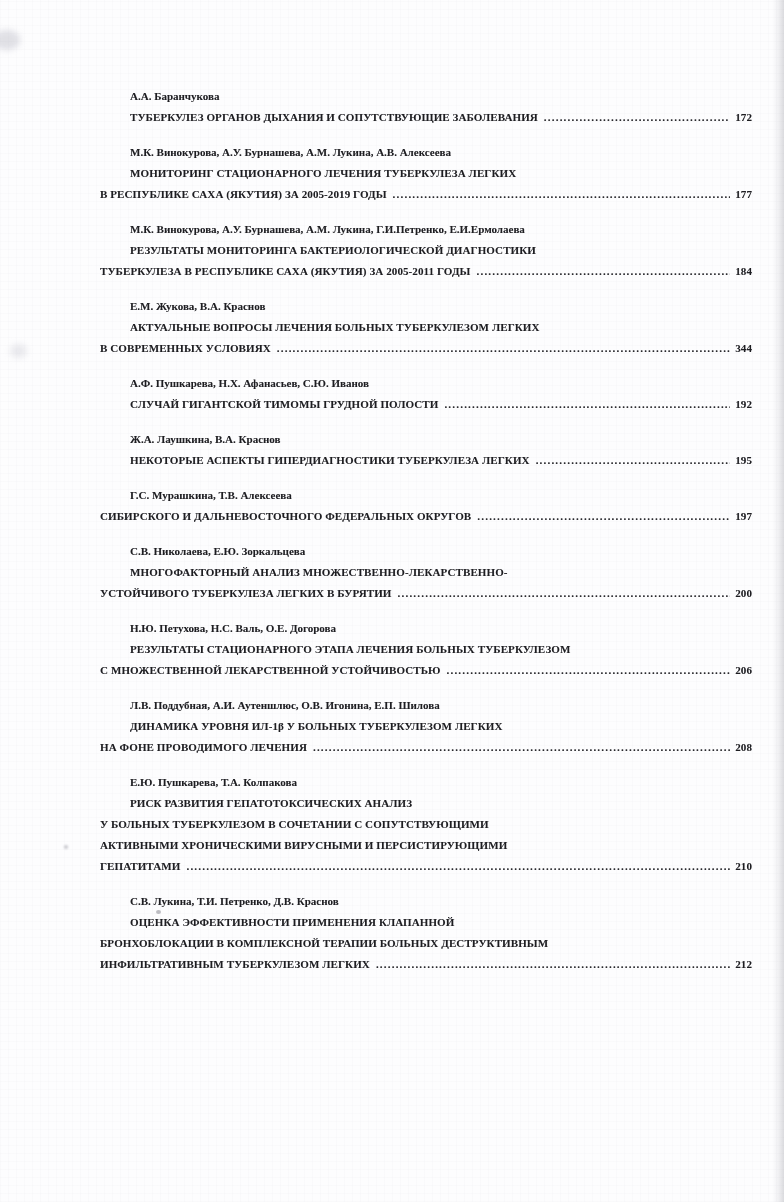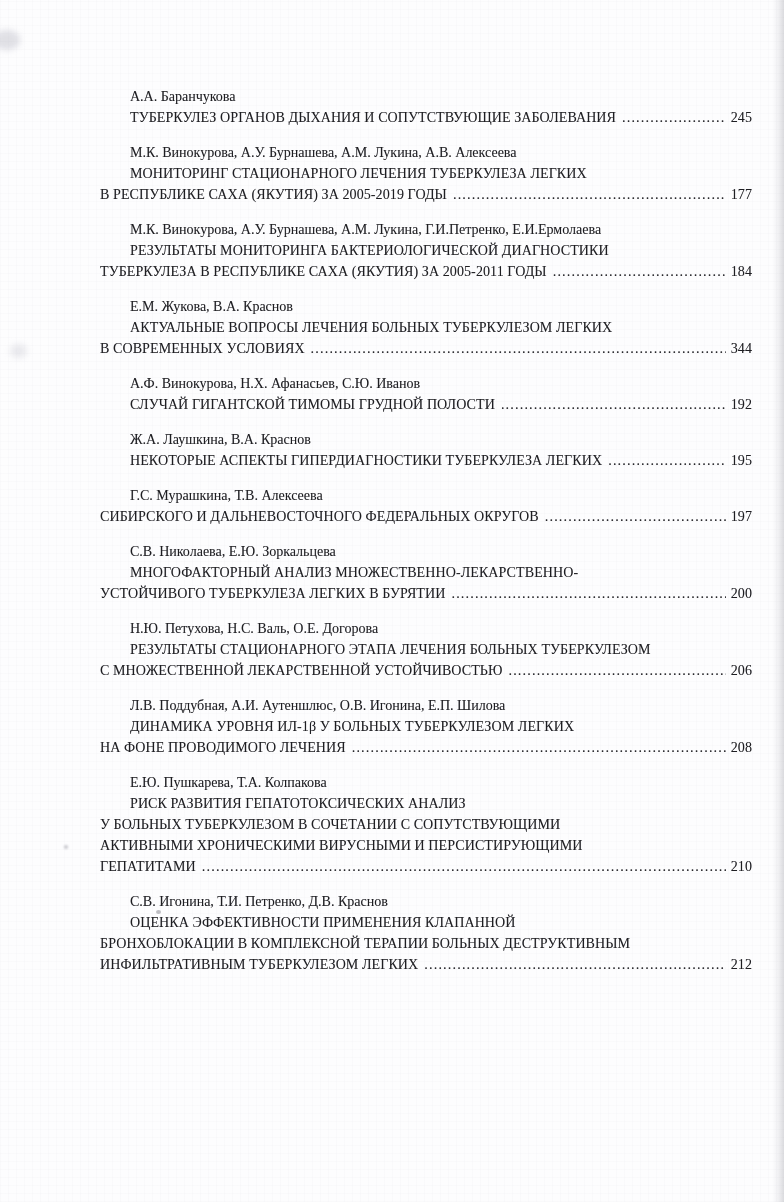--- a/index.html
+++ b/index.html
@@ -18,23 +18,24 @@
       repeating-linear-gradient(90deg, rgba(205,205,215,0.07) 0 1px, rgba(0,0,0,0) 1px 8px);
     font-family: "Liberation Serif", "DejaVu Serif", serif;
     color: #1e1e22;
   }
 
   .page-content {
     position: absolute;
     left: 100px;
     top: 86px;
     width: 652px;
-    font-size: 14px;
+    font-size: 11px;
     line-height: 21px;
     text-shadow: 0.2px 0.2px 0.5px rgba(40,40,45,0.28);
+    font-weight: bold;
   }
 
   .toc-entry { margin-bottom: 14px; }
 
   .authors {
     padding-left: 30px;
     white-space: nowrap;
   }
 
   .title-line {
@@ -110,21 +111,21 @@
 <div class="smudge speck-a"></div>
 <div class="smudge speck-b"></div>
 <div class="edge-shadow-right"></div>
 
 <div class="page-content">
     <div class="toc-entry">
       <div class="authors">А.А. Баранчукова</div>
       <div class="title-line last first">
         <span class="t-text">ТУБЕРКУЛЕЗ ОРГАНОВ ДЫХАНИЯ И СОПУТСТВУЮЩИЕ ЗАБОЛЕВАНИЯ</span>
         <span class="dots"></span>
-        <span class="pnum">245</span>
+        <span class="pnum">172</span>
       </div>
     </div>
     <div class="toc-entry">
       <div class="authors">М.К. Винокурова, А.У. Бурнашева, А.М. Лукина, А.В. Алексеева</div>
       <div class="title-line first">МОНИТОРИНГ СТАЦИОНАРНОГО ЛЕЧЕНИЯ ТУБЕРКУЛЕЗА ЛЕГКИХ</div>
       <div class="title-line last">
         <span class="t-text">В РЕСПУБЛИКЕ САХА (ЯКУТИЯ) ЗА 2005-2019 ГОДЫ</span>
         <span class="dots"></span>
         <span class="pnum">177</span>
       </div>
@@ -141,21 +142,21 @@
     <div class="toc-entry">
       <div class="authors">Е.М. Жукова, В.А. Краснов</div>
       <div class="title-line first">АКТУАЛЬНЫЕ ВОПРОСЫ ЛЕЧЕНИЯ БОЛЬНЫХ ТУБЕРКУЛЕЗОМ ЛЕГКИХ</div>
       <div class="title-line last">
         <span class="t-text">В СОВРЕМЕННЫХ УСЛОВИЯХ</span>
         <span class="dots"></span>
         <span class="pnum">344</span>
       </div>
     </div>
     <div class="toc-entry">
-      <div class="authors">А.Ф. Винокурова, Н.Х. Афанасьев, С.Ю. Иванов</div>
+      <div class="authors">А.Ф. Пушкарева, Н.Х. Афанасьев, С.Ю. Иванов</div>
       <div class="title-line last first">
         <span class="t-text">СЛУЧАЙ ГИГАНТСКОЙ ТИМОМЫ ГРУДНОЙ ПОЛОСТИ</span>
         <span class="dots"></span>
         <span class="pnum">192</span>
       </div>
     </div>
     <div class="toc-entry">
       <div class="authors">Ж.А. Лаушкина, В.А. Краснов</div>
       <div class="title-line last first">
         <span class="t-text">НЕКОТОРЫЕ АСПЕКТЫ ГИПЕРДИАГНОСТИКИ ТУБЕРКУЛЕЗА ЛЕГКИХ</span>
@@ -203,21 +204,21 @@
       <div class="title-line first">РИСК РАЗВИТИЯ ГЕПАТОТОКСИЧЕСКИХ АНАЛИЗ</div>
       <div class="title-line">У БОЛЬНЫХ ТУБЕРКУЛЕЗОМ В СОЧЕТАНИИ С СОПУТСТВУЮЩИМИ</div>
       <div class="title-line">АКТИВНЫМИ ХРОНИЧЕСКИМИ ВИРУСНЫМИ И ПЕРСИСТИРУЮЩИМИ</div>
       <div class="title-line last">
         <span class="t-text">ГЕПАТИТАМИ</span>
         <span class="dots"></span>
         <span class="pnum">210</span>
       </div>
     </div>
     <div class="toc-entry">
-      <div class="authors">С.В. Игонина, Т.И. Петренко, Д.В. Краснов</div>
+      <div class="authors">С.В. Лукина, Т.И. Петренко, Д.В. Краснов</div>
       <div class="title-line first">ОЦЕНКА ЭФФЕКТИВНОСТИ ПРИМЕНЕНИЯ КЛАПАННОЙ</div>
       <div class="title-line">БРОНХОБЛОКАЦИИ В КОМПЛЕКСНОЙ ТЕРАПИИ БОЛЬНЫХ ДЕСТРУКТИВНЫМ</div>
       <div class="title-line last">
         <span class="t-text">ИНФИЛЬТРАТИВНЫМ ТУБЕРКУЛЕЗОМ ЛЕГКИХ</span>
         <span class="dots"></span>
         <span class="pnum">212</span>
       </div>
     </div>
   </div>
 

